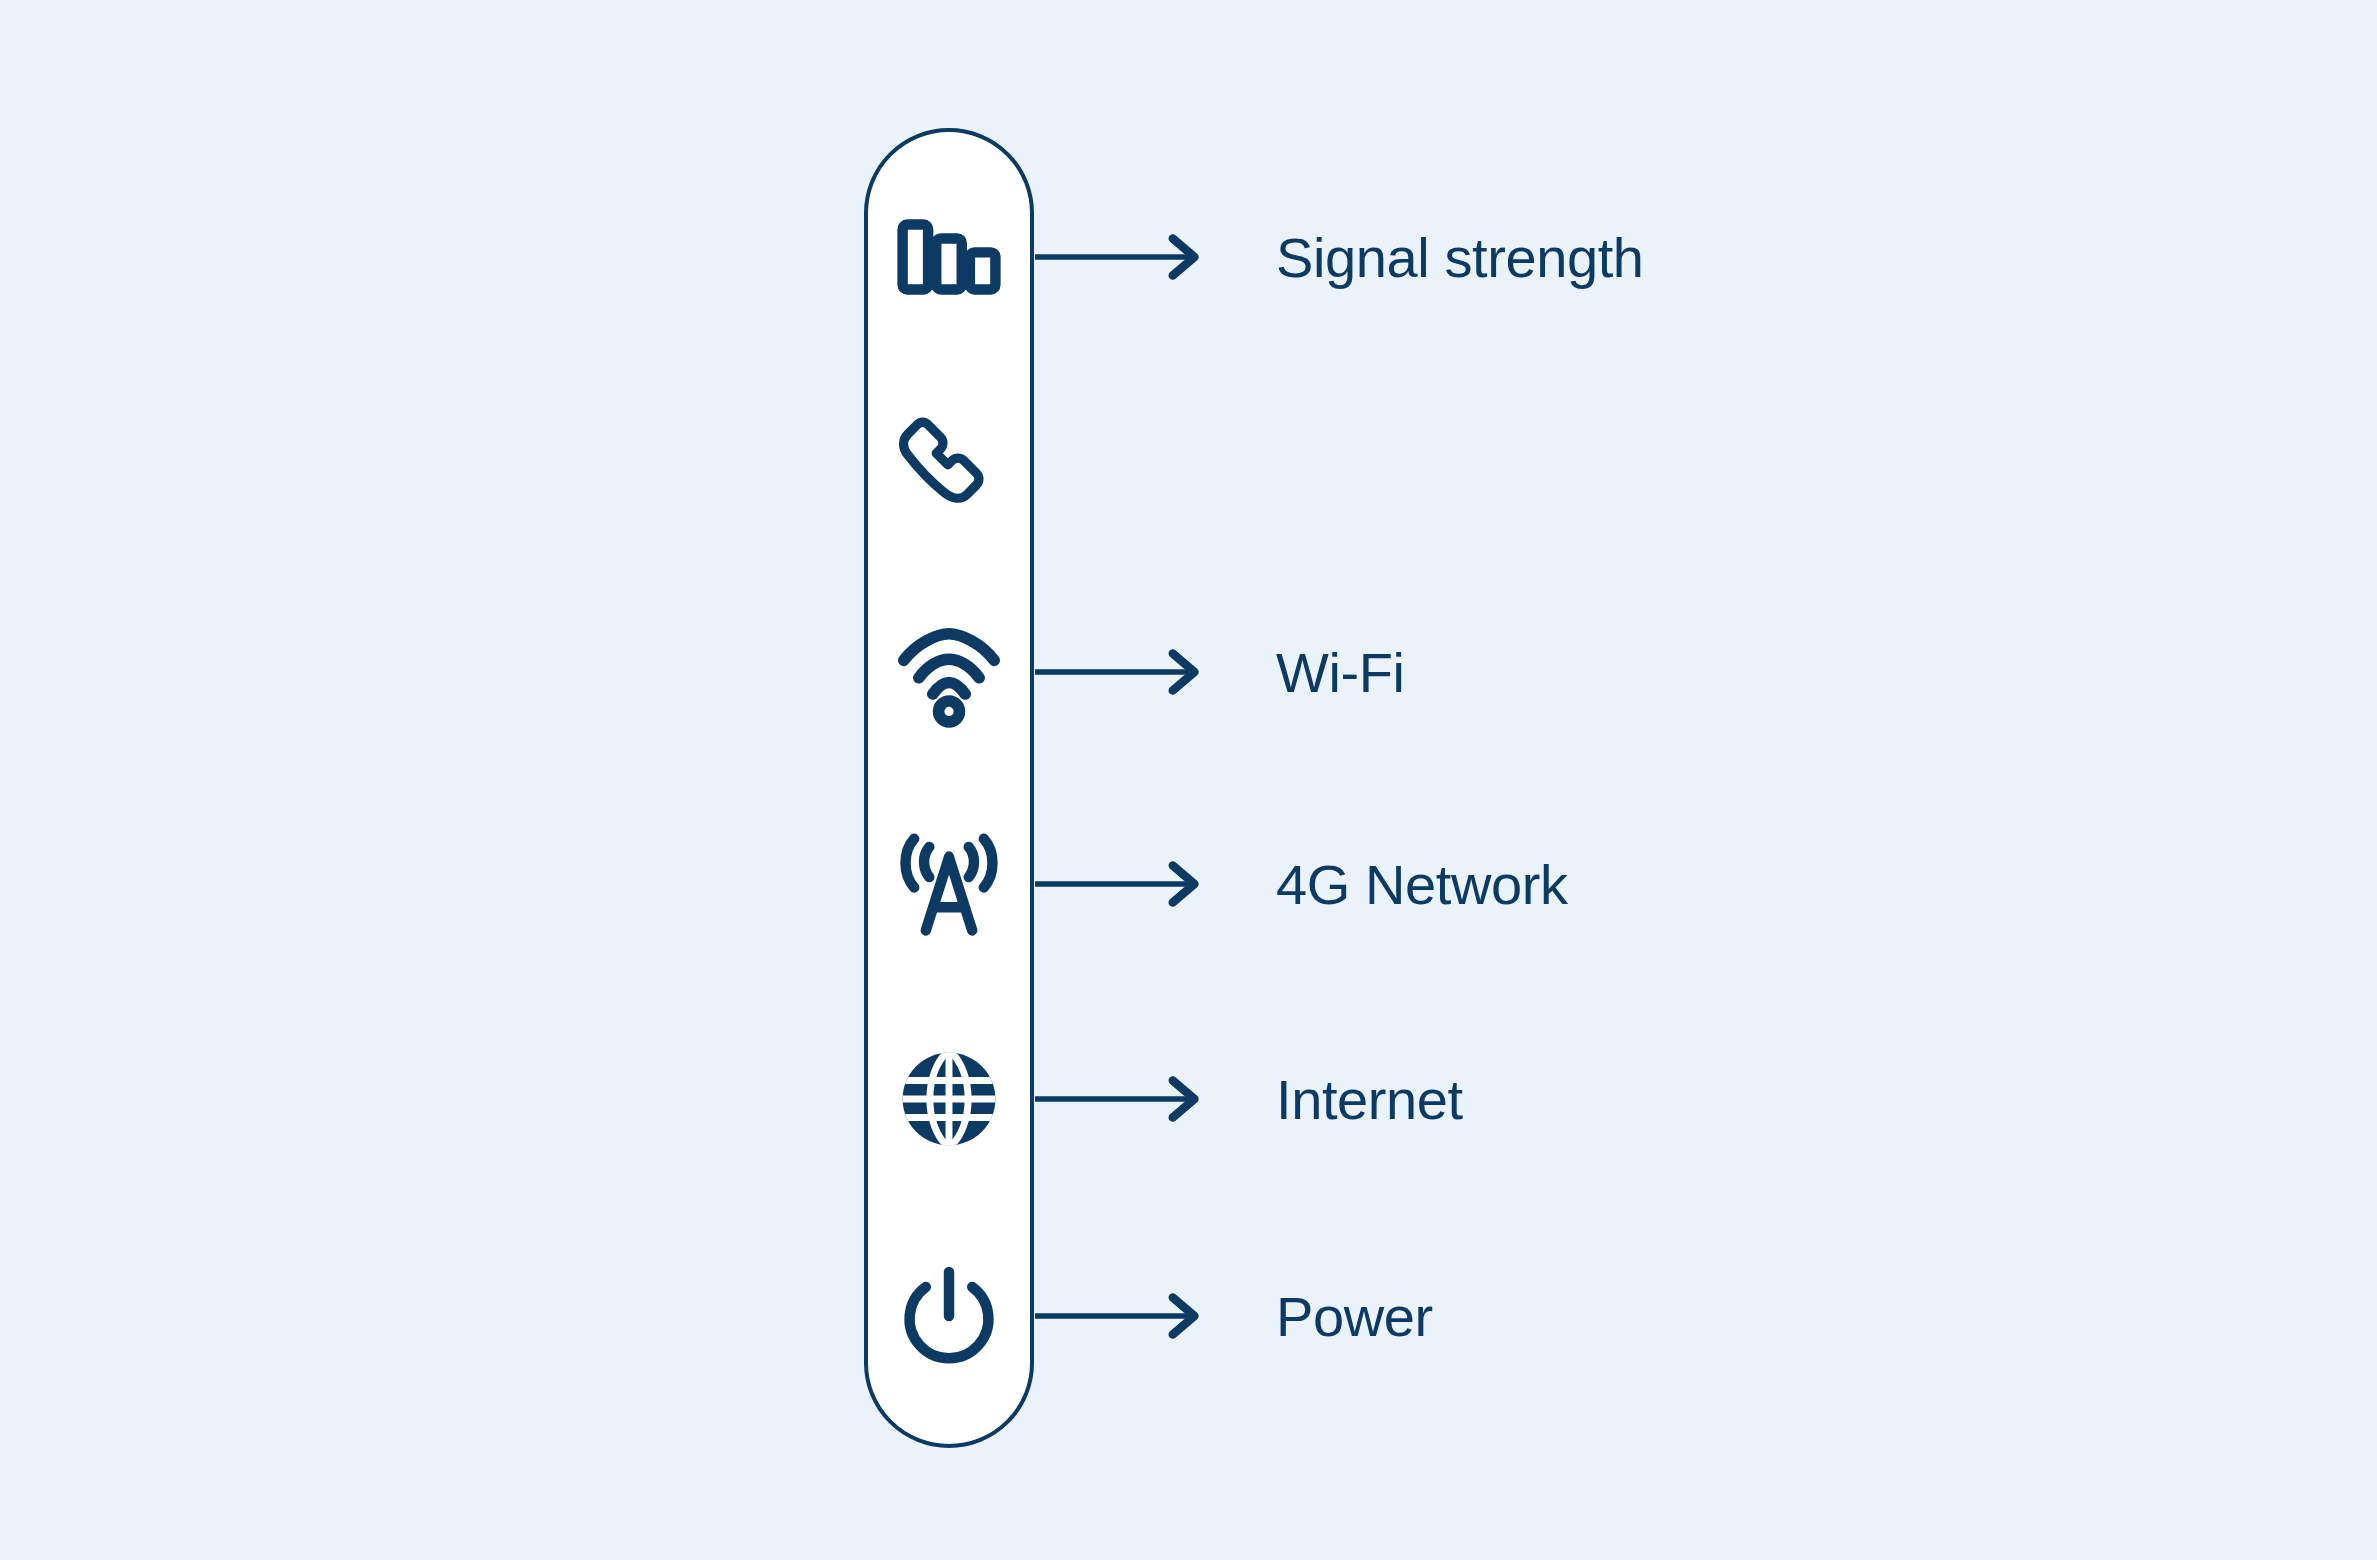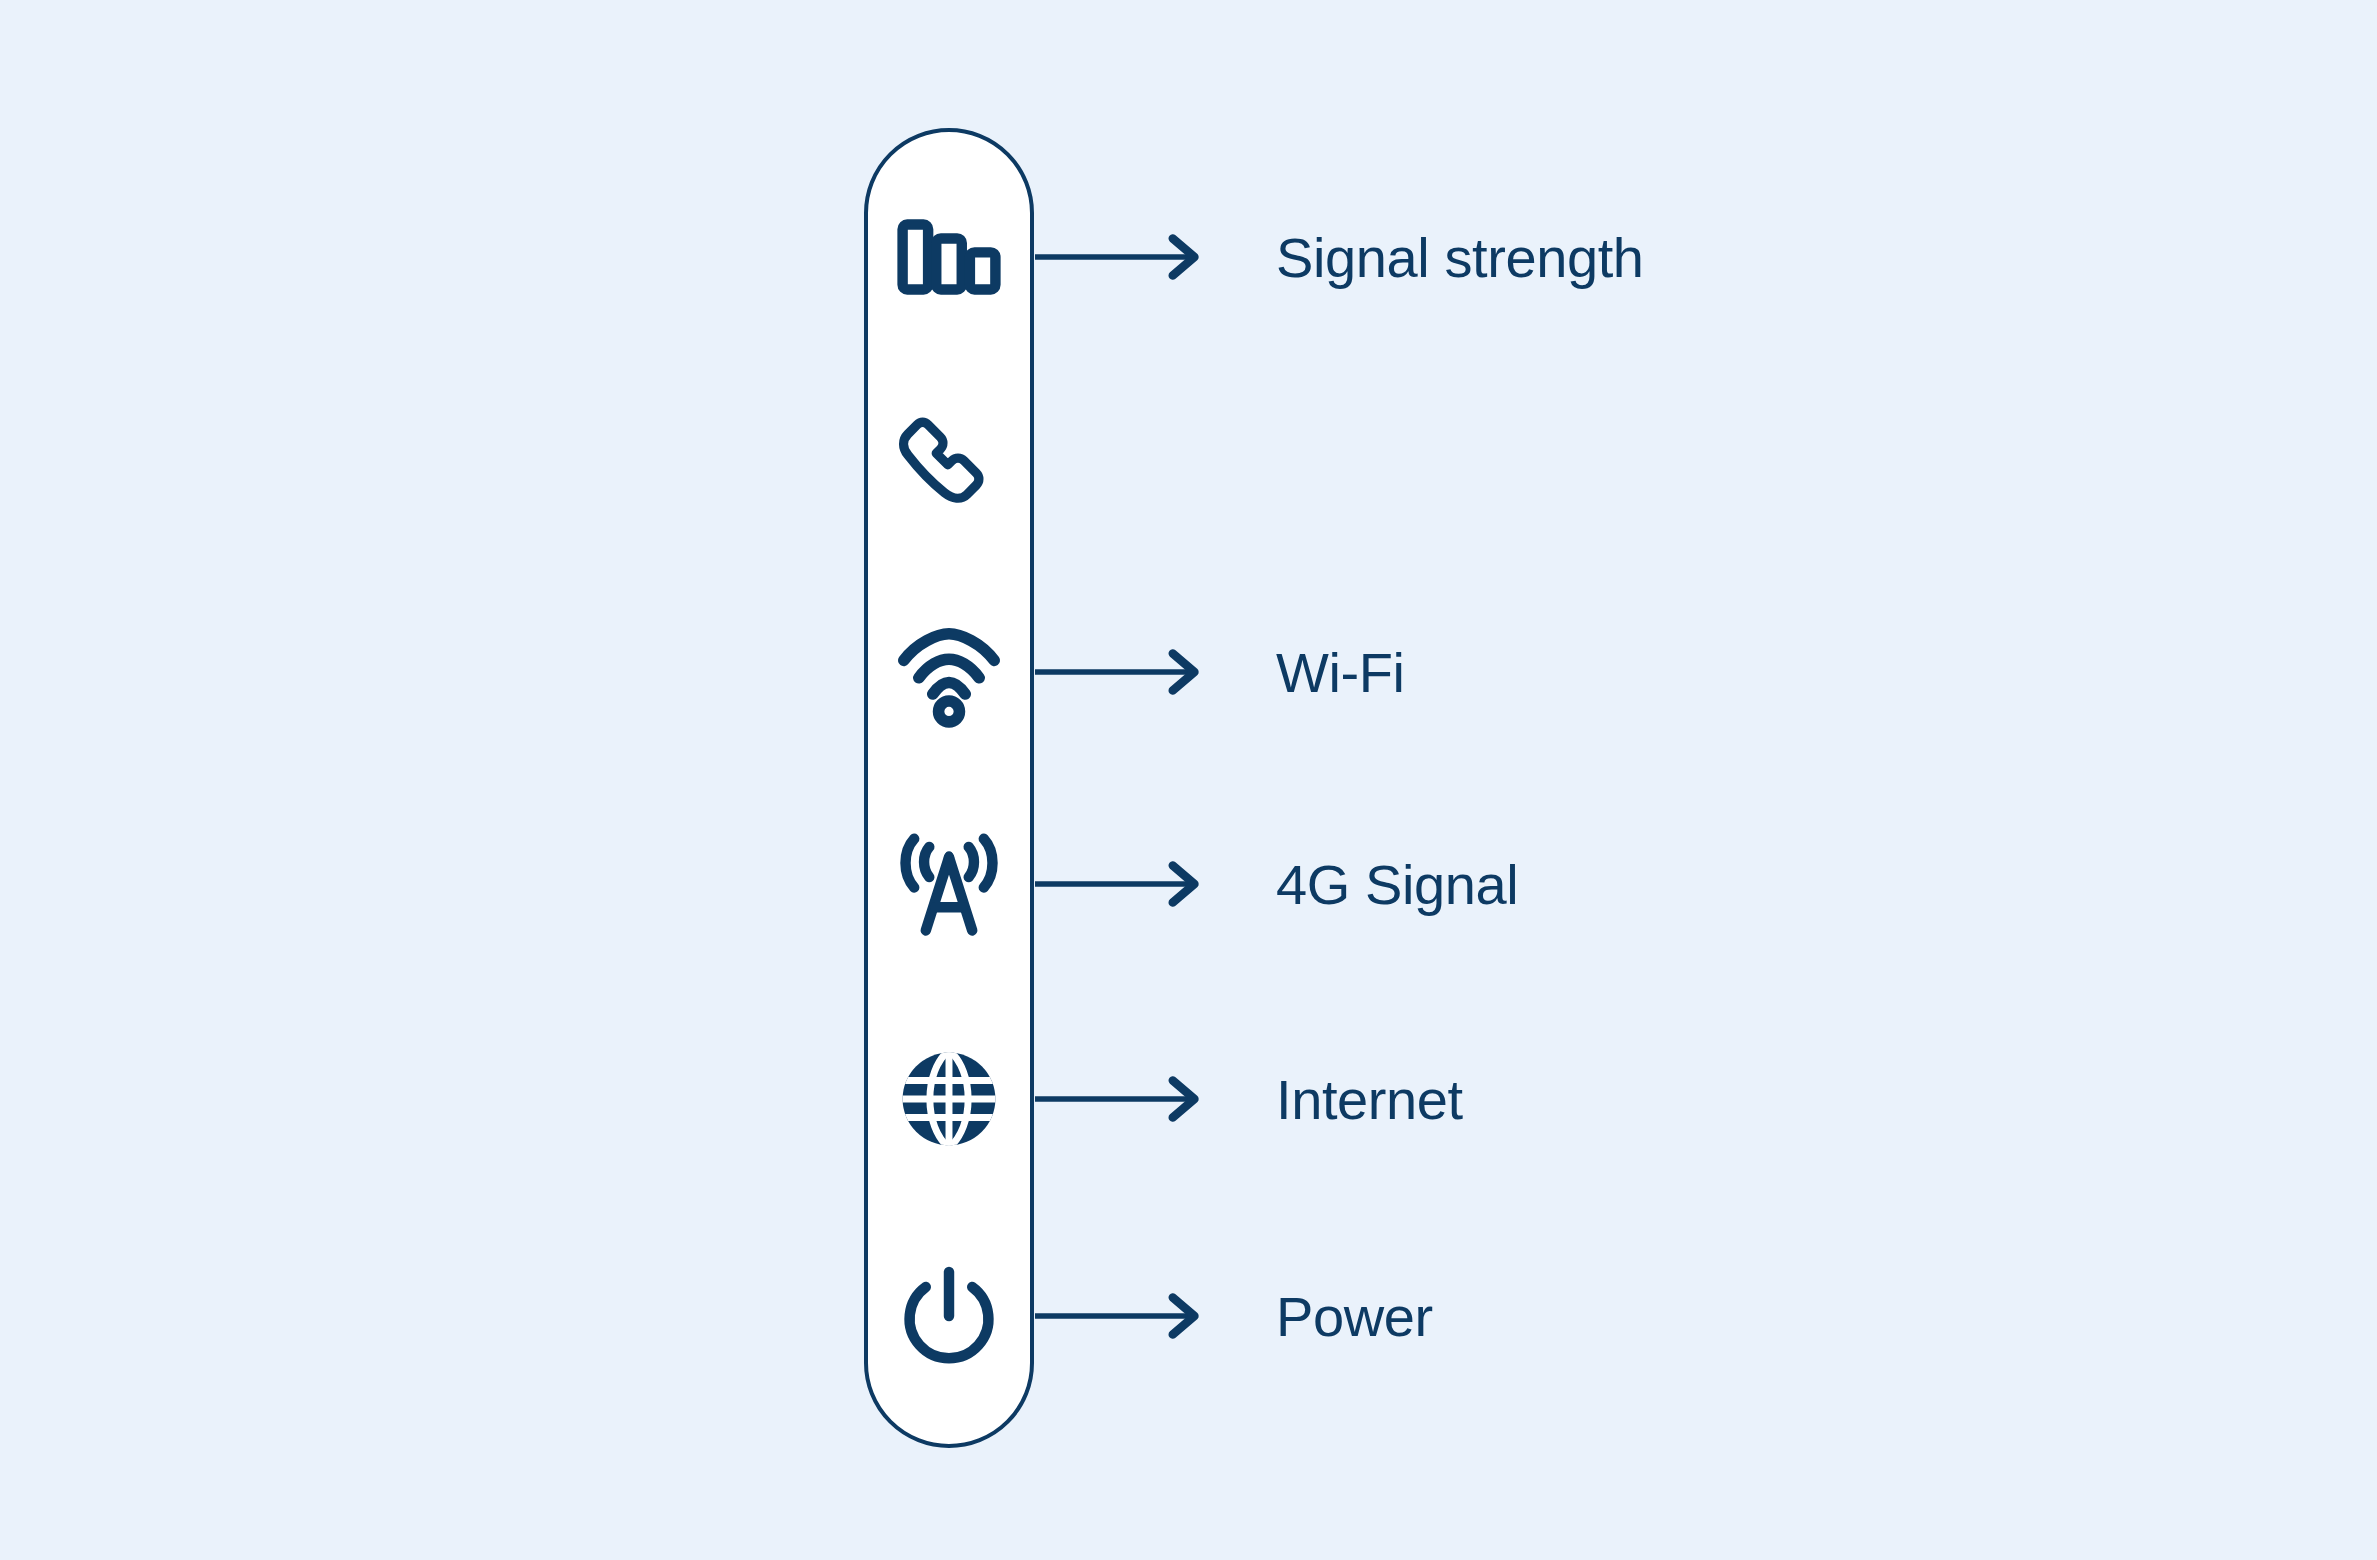--- a/index.html
+++ b/index.html
@@ -159,21 +159,21 @@
 
         <circle cx="50" cy="25" r="3.2" fill="#0d3a63"></circle>
       </svg>
     </div>
     <div class="connector">
       <svg viewBox="0 0 230 72" xmlns="http://www.w3.org/2000/svg">
         <line x1="0" y1="36" x2="204" y2="36" stroke="#0d3a63" stroke-width="7" stroke-linecap="butt"></line>
         <polyline points="178,12 206,36 178,60" fill="none" stroke="#0d3a63" stroke-width="11" stroke-linecap="round" stroke-linejoin="round"></polyline>
       </svg>
     </div>
-    <div class="legend-label">4G Signal</div>
+    <div class="legend-label">4G Network</div>
   </div>
 
   <div class="legend-row" style="top:1099px;">
     <div class="icon-slot">
       <svg viewBox="0 0 100 100" xmlns="http://www.w3.org/2000/svg">
         <defs>
           <clipPath id="globeClip">
             <circle cx="50" cy="50" r="40"></circle>
           </clipPath>
         </defs>

